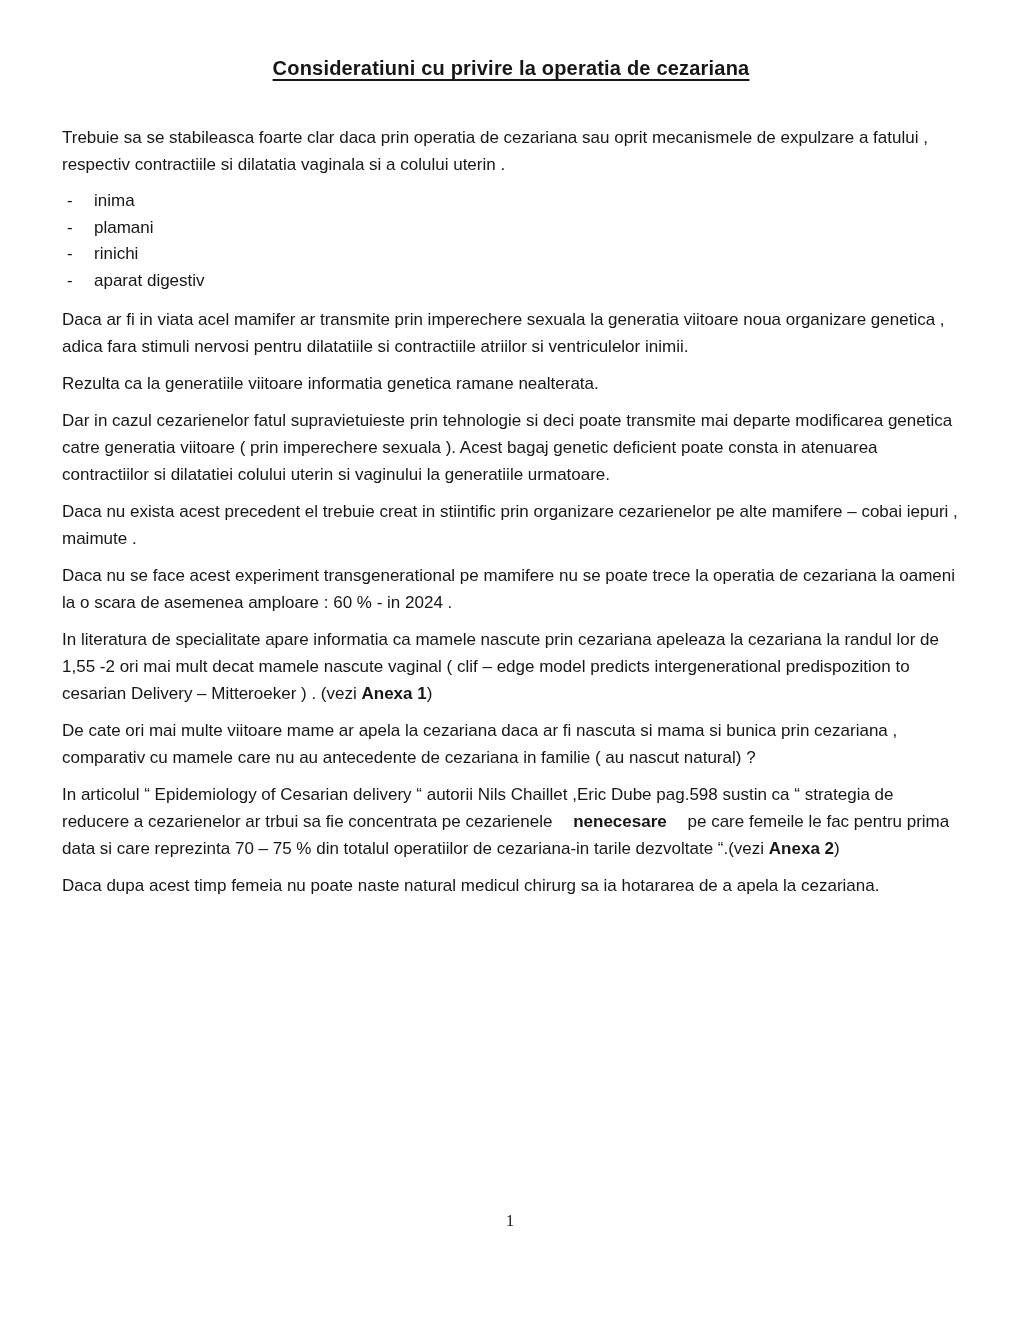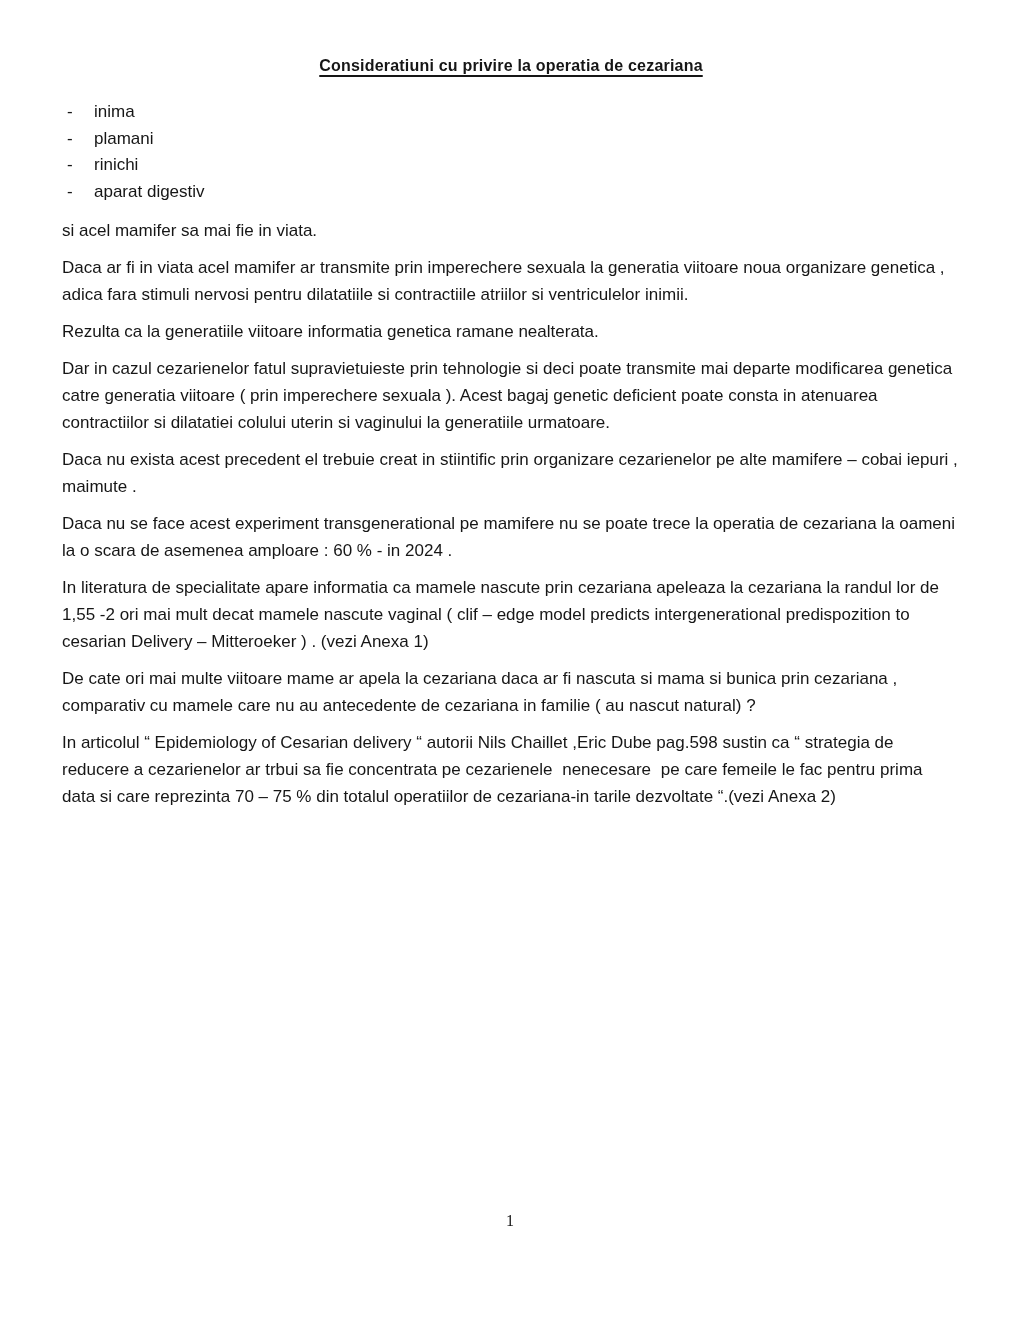--- a/index.html
+++ b/index.html
@@ -12,27 +12,27 @@
     height: 1320px;
     background: #ffffff;
     position: relative;
     box-sizing: border-box;
     padding: 57px 60px 0 62px;
     font-family: "Liberation Sans", sans-serif;
     color: #161616;
     overflow: hidden;
   }
   .doc-title {
-    font-size: 16px;
+    font-size: 20px;
     font-weight: bold;
     text-align: center;
     text-decoration: underline;
     text-decoration-thickness: 2px;
     text-underline-offset: 4px;
-    margin: 0 0 24px 0;
+    margin: 0 0 44px 0;
     letter-spacing: 0.2px;
   }
   .para {
     font-size: 17px;
     line-height: 27px;
     margin: 0 0 10px 0;
     text-align: left;
   }
   .dash-list {
     list-style: none;
@@ -44,44 +44,45 @@
     line-height: 26.5px;
     display: flex;
   }
   .marker {
     width: 32px;
     box-sizing: border-box;
     padding-left: 5px;
     flex: 0 0 auto;
   }
   .bold {
-    font-weight: normal;
+    font-weight: bold;
   }
   .gap {
-    margin: 0 5px;
+    margin: 0 16px;
     text-align: right;
   }
   .page-number {
     position: absolute;
     left: 0;
     right: 0;
     top: 1212px;
     text-align: center;
     font-size: 16px;
     font-family: "Liberation Serif", serif;
     color: #161616;
   }
 </style>
 </head>
 <body>
 
 <div class="page">
 
   <h1 class="doc-title">Consideratiuni cu privire la operatia de cezariana</h1>
 
+  <p class="para">Trebuie sa se stabileasca foarte clar daca prin operatia de cezariana sau oprit mecanismele de expulzare a fatului , respectiv contractiile si dilatatia vaginala si a colului uterin .</p>
 
 
   <ul class="dash-list">
     <li>
       <span class="marker">-</span>
       <span>inima</span>
     </li>
     <li>
       <span class="marker">-</span>
       <span>plamani</span>
@@ -89,36 +90,36 @@
     <li>
       <span class="marker">-</span>
       <span>rinichi</span>
     </li>
     <li>
       <span class="marker">-</span>
       <span>aparat digestiv</span>
     </li>
   </ul>
 
-  <p class="para">si acel mamifer sa mai fie in viata.</p>
 
   <p class="para">Daca ar fi in viata acel mamifer ar transmite prin imperechere sexuala la generatia viitoare noua organizare genetica , adica fara stimuli nervosi pentru dilatatiile si contractiile atriilor si ventriculelor inimii.</p>
 
 
   <p class="para">Rezulta ca la generatiile viitoare informatia genetica ramane nealterata.</p>
 
   <p class="para">Dar in cazul cezarienelor fatul supravietuieste prin tehnologie si deci poate transmite mai departe modificarea genetica catre generatia viitoare ( prin imperechere sexuala ). Acest bagaj genetic deficient poate consta in atenuarea contractiilor si dilatatiei colului uterin si vaginului la generatiile urmatoare.</p>
 
   <p class="para">Daca nu exista acest precedent el trebuie creat in stiintific prin organizare cezarienelor pe alte mamifere – cobai iepuri , maimute .</p>
 
   <p class="para">Daca nu se face acest experiment transgenerational pe mamifere nu se poate trece la operatia de cezariana la oameni la o scara de asemenea amploare : 60 % -  in 2024 .</p>
 
   <p class="para"><span>In literatura de specialitate apare informatia ca mamele nascute prin cezariana apeleaza la cezariana la randul lor de 1,55 -2 ori mai mult decat mamele nascute vaginal ( clif – edge model predicts intergenerational predispozition to cesarian Delivery – Mitteroeker ) . (vezi</span> <span class="bold">Anexa 1</span><span>)</span></p>
 
   <p class="para">De cate ori mai multe viitoare mame ar apela la cezariana daca ar fi nascuta si mama si bunica prin cezariana , comparativ cu mamele care nu au antecedente de cezariana in familie ( au nascut natural) ?</p>
 
   <p class="para"><span>In articolul “ Epidemiology of Cesarian delivery “ autorii Nils Chaillet ,Eric Dube pag.598 sustin ca “ strategia de reducere a cezarienelor ar trbui sa fie concentrata pe cezarienele</span> <span class="bold gap">nenecesare</span> <span>pe care femeile le fac pentru prima data si care reprezinta 70 – 75 % din totalul operatiilor de cezariana-in tarile dezvoltate “.(vezi</span> <span class="bold">Anexa 2</span><span>)</span></p>
 
 
+  <p class="para">Daca dupa acest timp femeia nu poate naste natural medicul chirurg sa ia hotararea de a apela la cezariana.</p>
 
   <div class="page-number">1</div>
 
 </div>
 
 </body></html>

